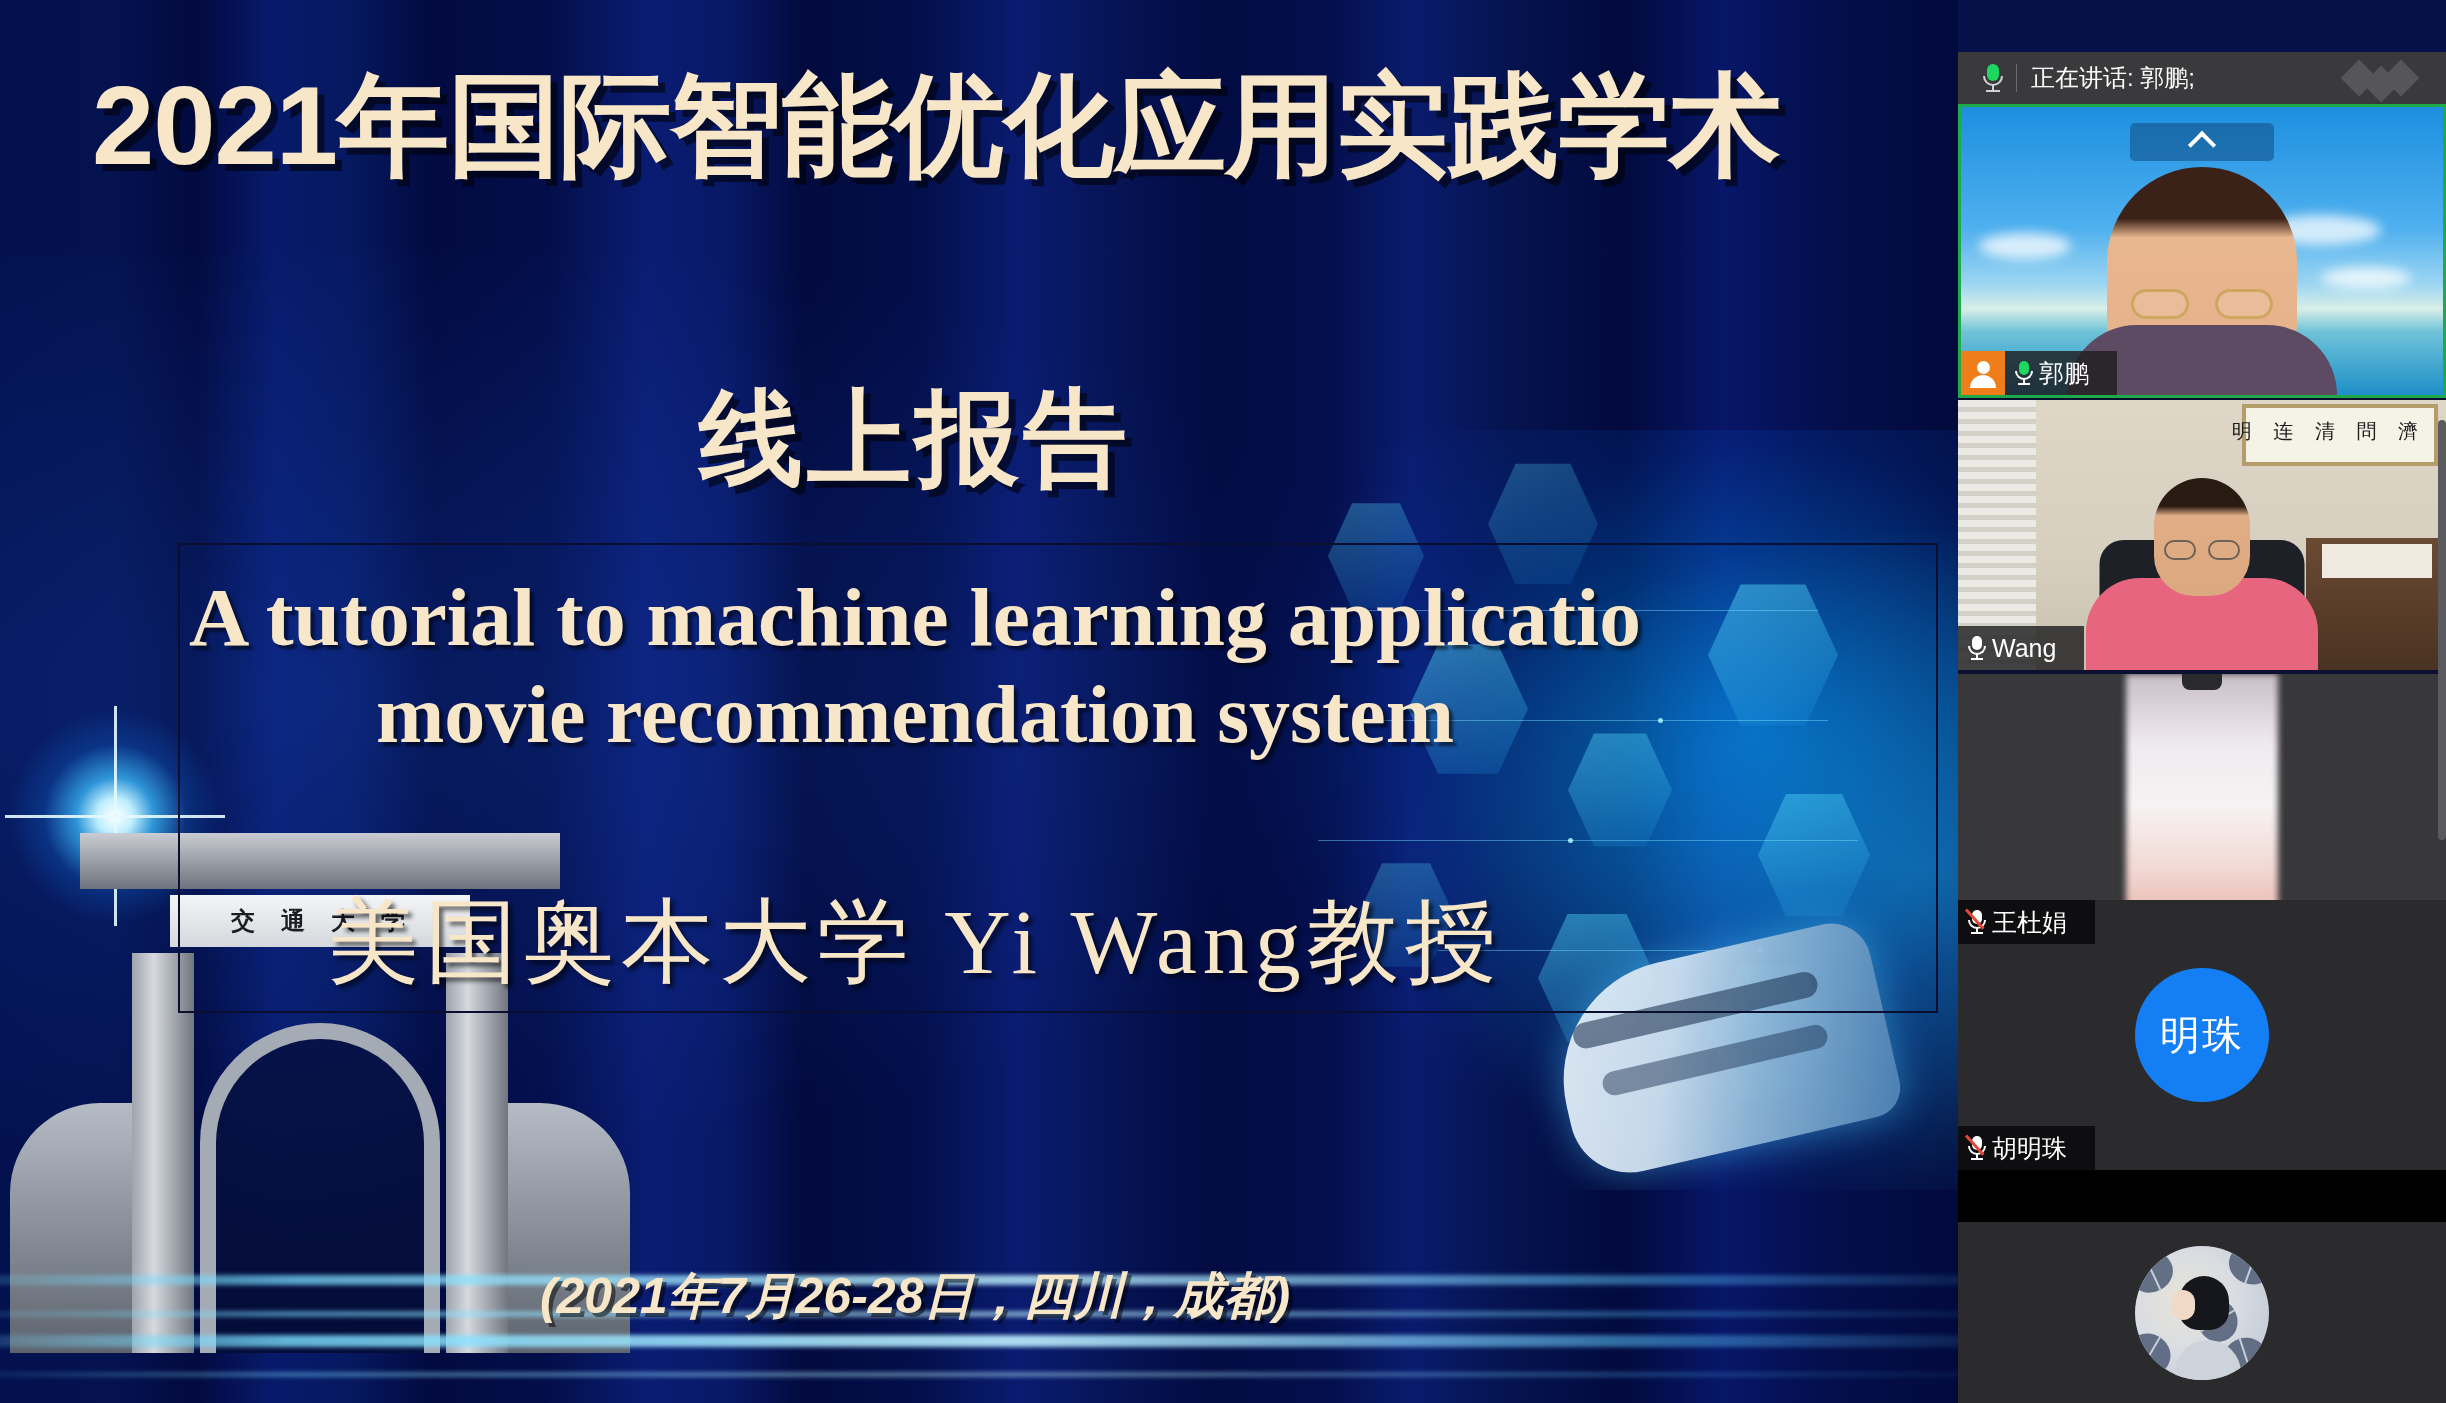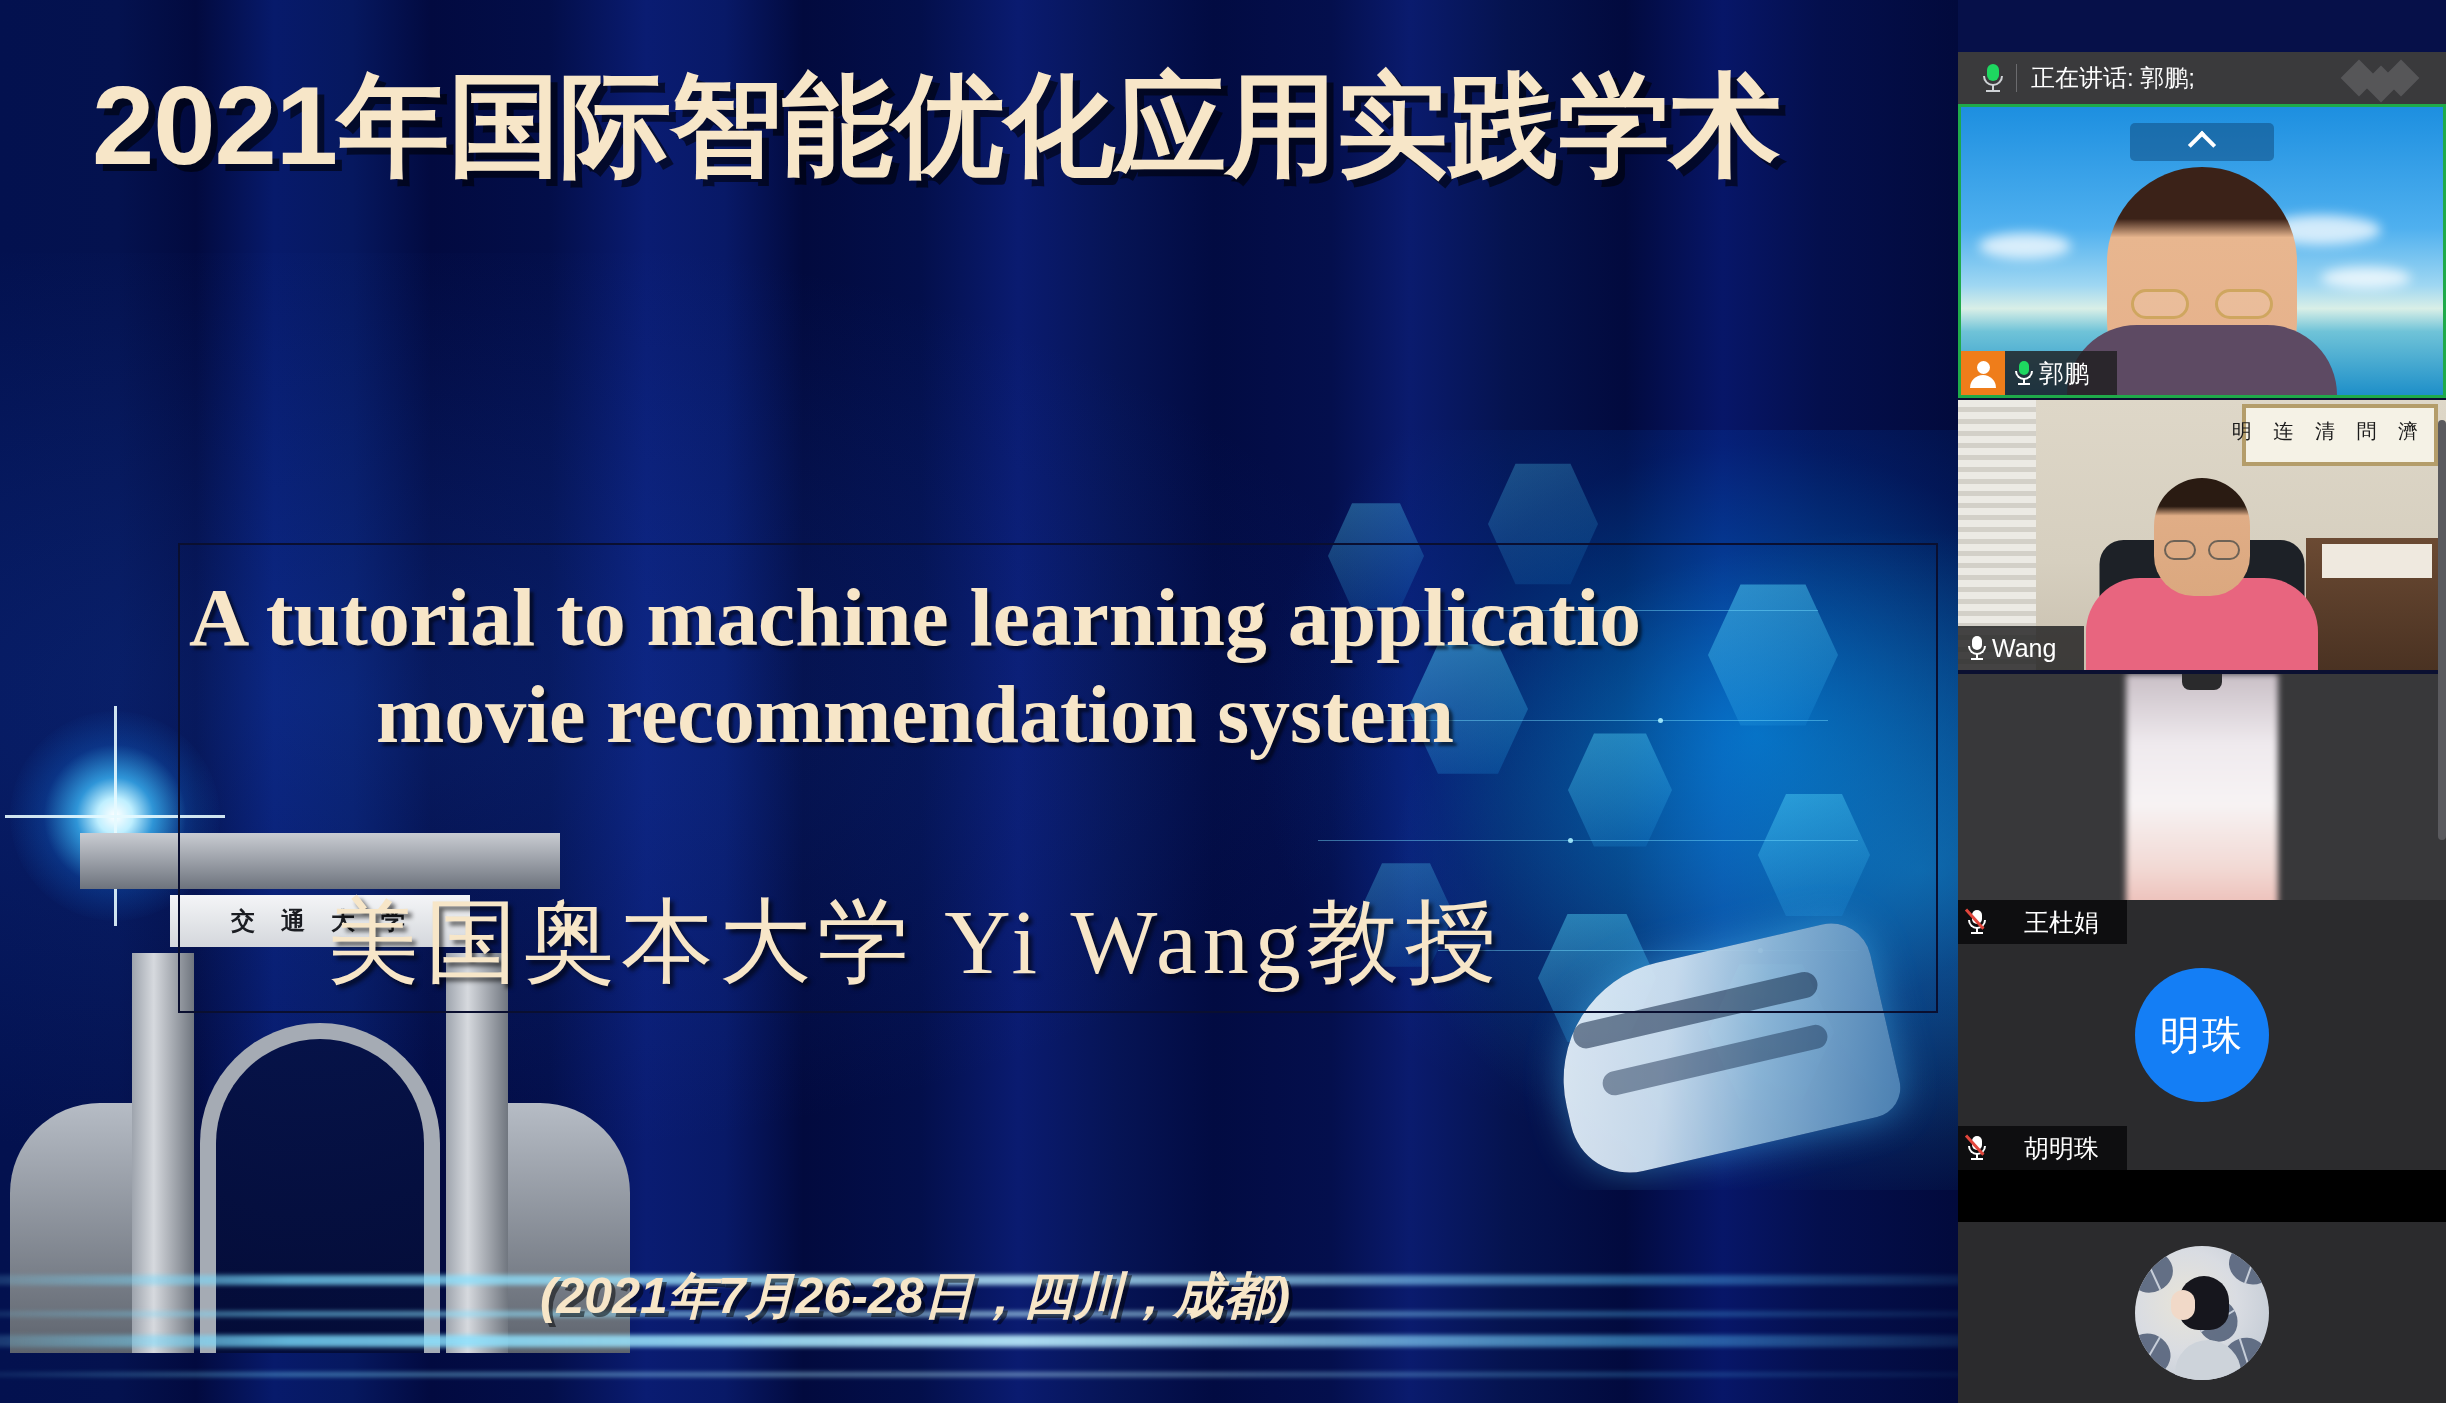--- a/index.html
+++ b/index.html
@@ -186,21 +186,21 @@
   .brand-mark i:nth-child(3){ left:42px; }
 
   .tile{ position:absolute; left:0; width:488px; background:#2b2b2d; overflow:hidden; }
   .tile.active{ border:3px solid #1faa4a; }
 
   .nameplate{
     position:absolute; left:0; bottom:0; height:44px;
     display:flex; align-items:center; background:rgba(30,30,32,.82);
     padding-right:28px; z-index:6;
   }
-  .nameplate.dark{ background:rgba(12,12,14,.92);gap:32px; }
+  .nameplate.dark{ background:rgba(12,12,14,.92); }
   .host-badge{
     width:44px; height:44px; background:#ef7d1a; display:flex; align-items:center; justify-content:center;
     flex:0 0 auto;
   }
   .host-badge .p-head{ width:13px;height:13px;border-radius:50%;background:#fff; position:relative; top:-6px;}
   .host-badge .p-body{ position:absolute; width:26px;height:13px;border-radius:13px 13px 0 0;background:#fff; margin-top:16px; }
   .mic-sm{ width:18px;height:26px; position:relative; margin:0 6px 0 10px; flex:0 0 auto; }
   .mic-sm .cap{ position:absolute; left:4px; top:1px; width:10px; height:14px; border-radius:5px; background:#fff; }
   .mic-sm.green .cap{ background:#1ed760; }
   .mic-sm .arc{ position:absolute; left:0; top:11px; width:18px; height:9px; border:2px solid #fff; border-top:none; border-radius:0 0 10px 10px; }
@@ -327,20 +327,21 @@
     </div>
 
     <div class="streaks">
       <div class="streak" style="bottom:118px; opacity:.85;"></div>
       <div class="streak" style="bottom:86px; height:6px; opacity:.65;"></div>
       <div class="streak" style="bottom:56px; height:12px; opacity:.95;"></div>
       <div class="streak" style="bottom:26px; height:5px; opacity:.5;"></div>
     </div>
 
     <div class="slide-title">2021年国际智能优化应用实践学术</div>
+    <div class="slide-subtitle">线上报告</div>
 
     <div class="frame"></div>
 
     <div class="en-title">
       <span class="l1">A tutorial to machine learning applicatio</span>
       <span class="l2">movie recommendation system</span>
     </div>
 
     <div class="presenter">美国奥本大学 Yi Wang教授</div>
     <div class="date-line">(2021年7月26-28日，四川，成都)</div>

